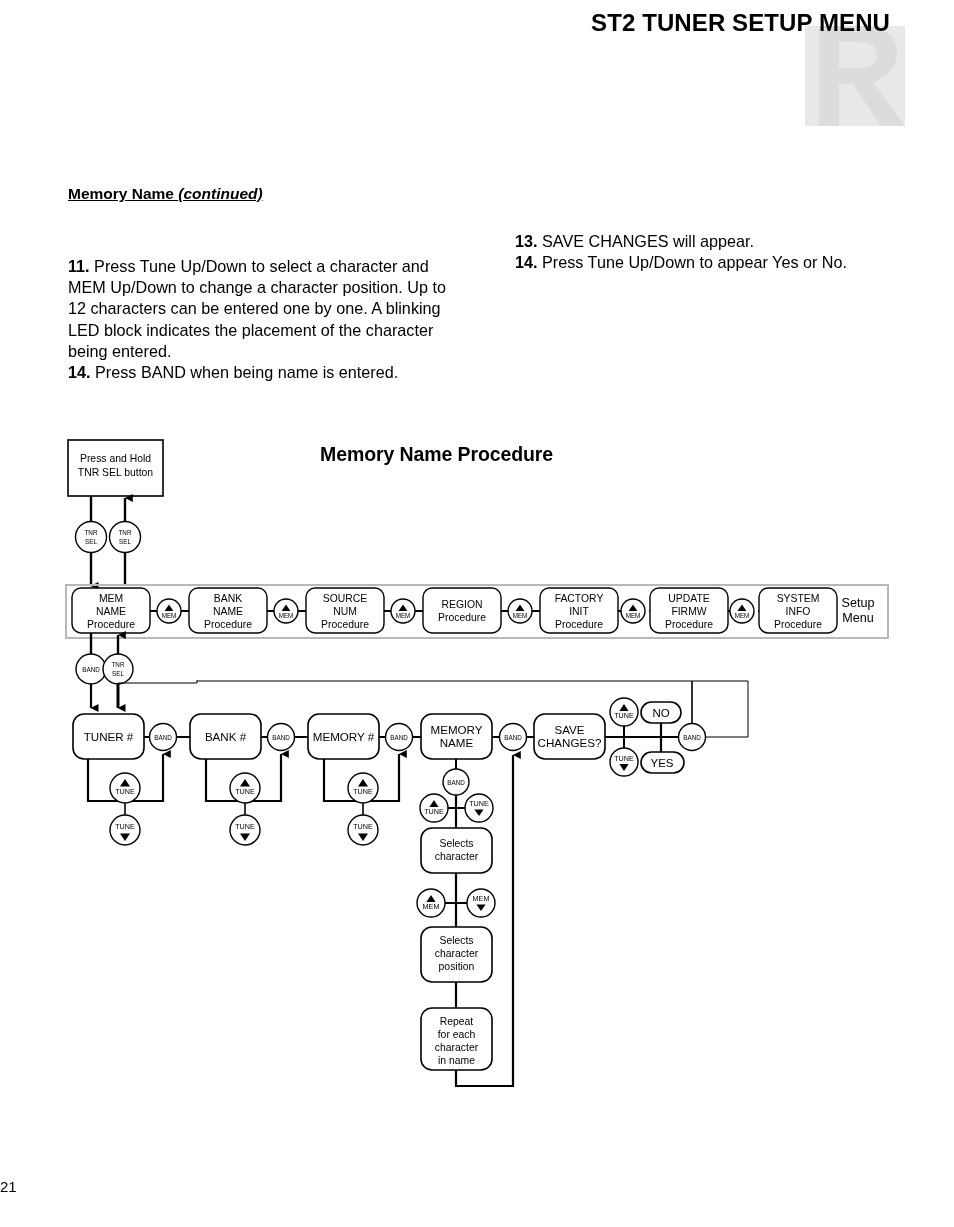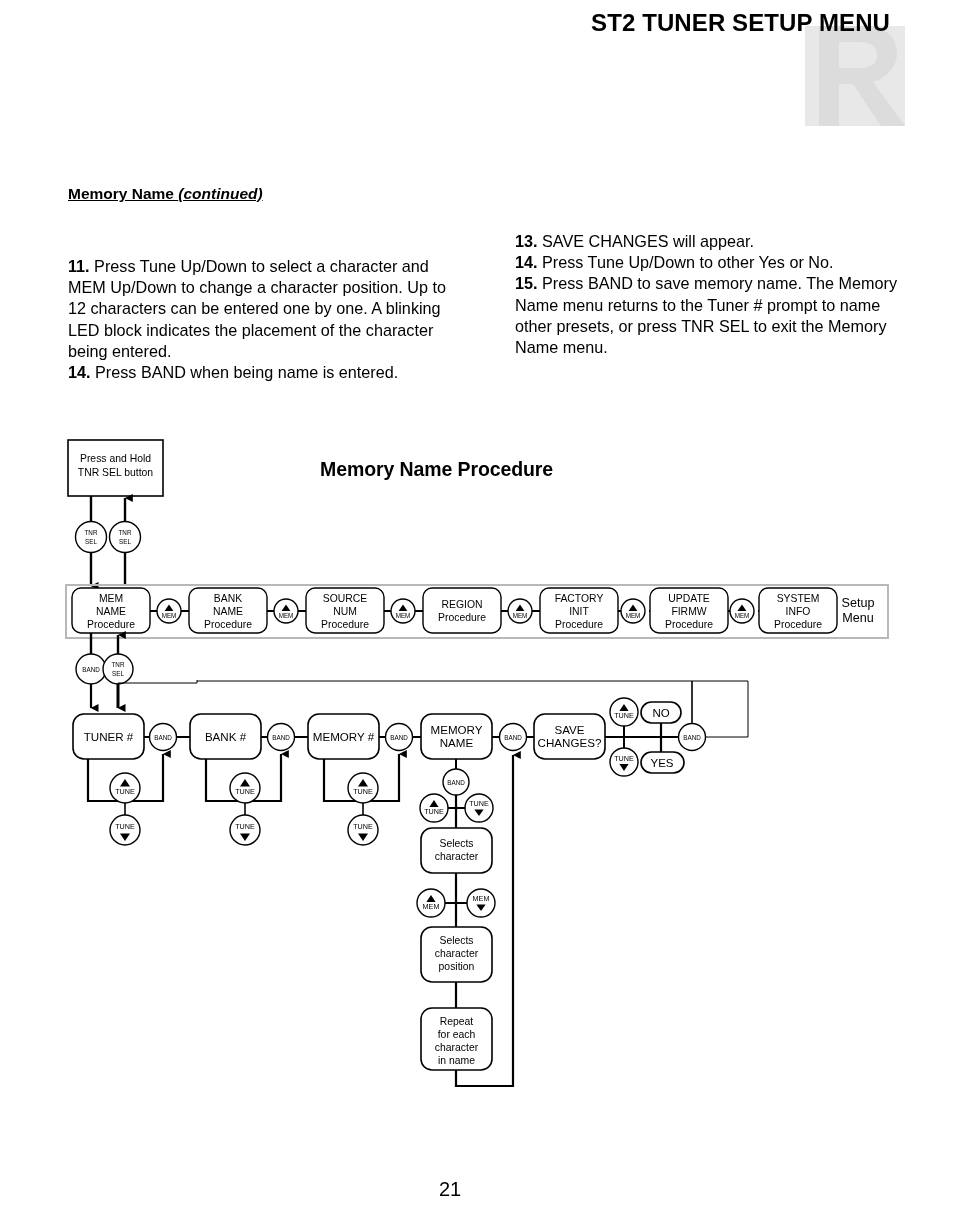--- a/index.html
+++ b/index.html
@@ -53,30 +53,30 @@
     font-size: 16.2px; line-height: 1.31;
   }
   #col-left  { left: 68px;  top: 231px; width: 400px; margin-top: 25px; }
   #col-right { left: 515px; top: 231px; width: 400px; }
   .col p { margin: 0; }
   .col b { font-weight: bold; }
 
   
   #page-number {
     position: absolute; left: 0; top: 1178px; width: 900px;
-    text-align: center; font-size: 20px;
+    text-align: left; font-size: 15px;
   }
 
   
   #diagram {
     position: absolute; left: 0; top: 0; width: 954px; height: 1227px;
     z-index: 3; pointer-events: none;
   }
   #diagram-title {
-    position: absolute; left: 320px; top: 458px;
+    position: absolute; left: 320px; top: 443px;
     font-size: 19.5px; font-weight: bold;
     letter-spacing: -0.1px;
     text-align: center;
   }
 
   
   .nodetext { font-family: "Liberation Sans", sans-serif; font-size: 10.4px; text-anchor: middle; fill:#000; }
   .nodetext-lg { font-family: "Liberation Sans", sans-serif; font-size: 11.6px; text-anchor: middle; fill:#000; }
   .btntext { font-family: "Liberation Sans", sans-serif; font-size: 7.2px; text-anchor: middle; fill:#000; }
   .btntext-sm { font-family: "Liberation Sans", sans-serif; font-size: 6.3px; text-anchor: middle; fill:#000; }
@@ -98,22 +98,21 @@
 
 <div id="section-heading"><span>Memory Name </span><i>(continued)</i></div>
 
 <div id="col-left" class="col">
   <p><b>11.</b><span> Press Tune Up/Down to select a character and MEM Up/Down to change a character position. Up to 12 characters can be entered one by one. A blinking LED block indicates the placement of the character being entered.</span></p>
   <p><b>14.</b><span> Press BAND when being name is entered.</span></p>
 </div>
 
 <div id="col-right" class="col">
   <p><b>13.</b><span> SAVE CHANGES will appear.</span></p>
-  <p><b>14.</b><span> Press Tune Up/Down to other Yes or No.</span></p>
-  <p><b>15.</b><span> Press BAND to save memory name. The Memory Name menu returns to the Tuner # prompt to name other presets, or press TNR SEL to exit the Memory Name menu.</span></p>
+  <p><b>14.</b><span> Press Tune Up/Down to appear Yes or No.</span></p>
 </div>
 
 <div id="diagram-title">Memory Name Procedure</div>
 
 <svg id="diagram" viewBox="0 0 954 1227">
   <defs>
     <marker id="arrowDown" markerWidth="9" markerHeight="9" refX="4.5" refY="8" orient="auto" markerUnits="userSpaceOnUse">
       <path d="M0.6,0.5 L8.4,0.5 L4.5,8.4 Z" fill="#000"></path>
     </marker>
     <marker id="arrowUp" markerWidth="9" markerHeight="9" refX="4.5" refY="0.6" orient="auto" markerUnits="userSpaceOnUse">

